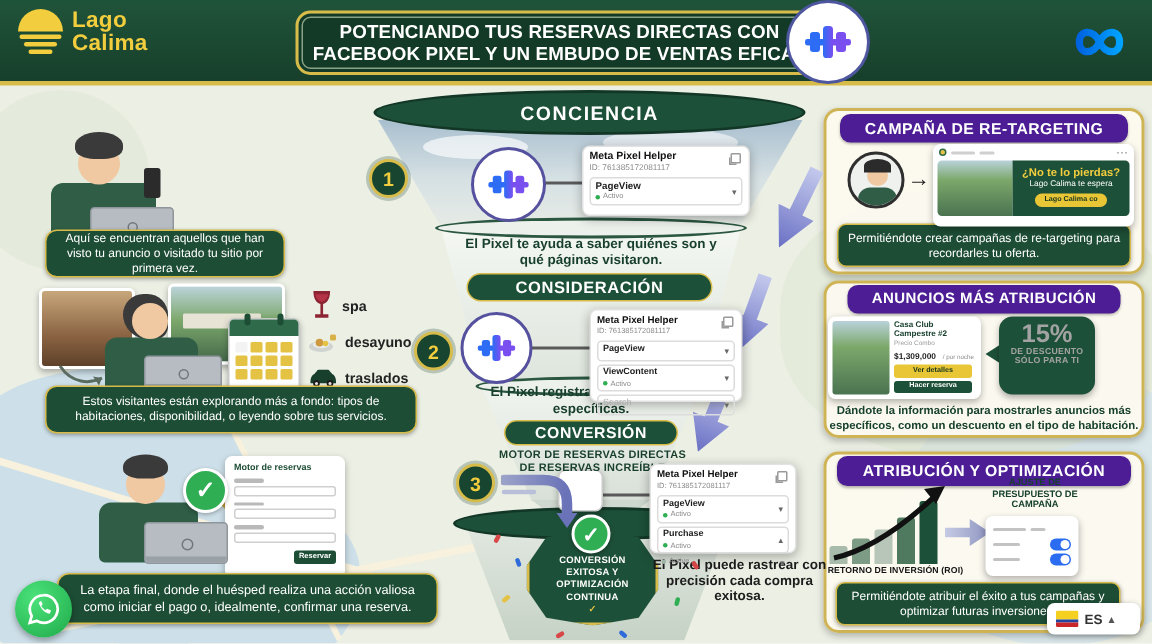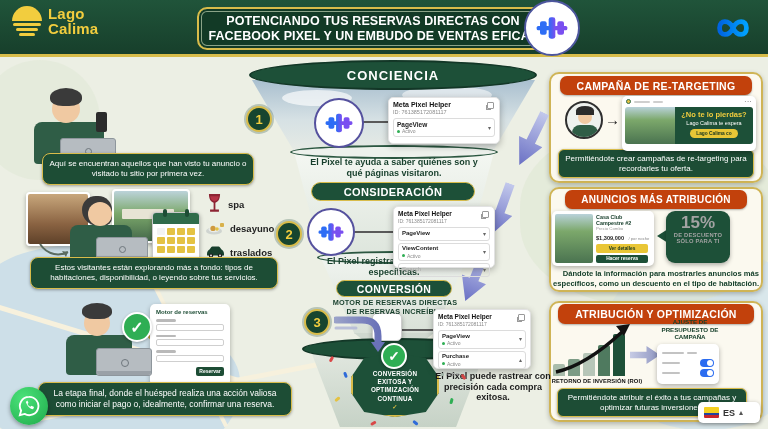--- a/index.html
+++ b/index.html
@@ -81,21 +81,21 @@
   .chev-up::before { content:"▴"; }
   .conn { position:absolute; background:#5a5a5a; height:1.5px; z-index:3; }
   .parrow { position:absolute; z-index:4; background:linear-gradient(180deg,#c3c9ec,#6a70c4); clip-path:polygon(32% 0,68% 0,68% 55%,100% 55%,50% 100%,0 55%,32% 55%); box-shadow:0 1px 2px rgba(0,0,0,.2); }
   .shield { background:#1d5038; border:2px solid #d8bc4a; color:#fff; text-align:center; z-index:4; clip-path:polygon(50% 0,85% 8%,100% 38%,100% 62%,85% 92%,50% 100%,15% 92%,0 62%,0 38%,15% 8%); display:flex; flex-direction:column; justify-content:center; gap:1px; }
   .shield span { font-size:6.3px; font-weight:bold; letter-spacing:.2px; line-height:7.2px; display:block; }
   .gold-check { color:#e4c243; font-size:7px; }
   .confetti span { position:absolute; width:2.5px; height:6px; border-radius:2px; display:block; z-index:5; }
 
   
   .rcard { background:rgba(253,250,240,.93); border:2px solid #cfb456; border-radius:10px; box-shadow:0 2px 5px rgba(0,0,0,.25); z-index:3; }
-  .rhead { background:#c2410c; border-radius:7px; color:#fff; font-weight:bold; text-align:left; display:flex; align-items:center; justify-content:center; z-index:4; letter-spacing:.3px; box-shadow:0 1px 2px rgba(0,0,0,.3); }
+  .rhead { background:#4c1d95; border-radius:7px; color:#fff; font-weight:bold; text-align:left; display:flex; align-items:center; justify-content:center; z-index:4; letter-spacing:.3px; box-shadow:0 1px 2px rgba(0,0,0,.3); }
   .avatar { border-radius:50%; background:#eef1ee; border:2px solid #2f2f2f; position:relative; overflow:hidden; z-index:4; }
   .arrow-right::before { content:"→"; }
   .ad-top { height:11px; display:flex; align-items:center; gap:3px; padding:0 4px; }
   .ad-top u { width:5px; height:5px; border-radius:50%; background:#e4c243; border:1px solid #2f6b4a; display:block; }
   .ad-top i { display:block; background:#cfcfcf; height:2px; width:16px; border-radius:1px; }
   .ad-dots { margin-left:auto; color:#888; font-size:8px; line-height:6px; }
   .ad-dots::before { content:"···"; }
   .greenimg { background:linear-gradient(180deg,#b9d2da 0%,#7ca86b 35%,#4a7350 100%); }
   .ad-cta { background:#e9c636; border-radius:5px; color:#14331f; font-weight:bold; display:flex; align-items:center; justify-content:center; }
   .bubble { background:#1d5038; border-radius:9px; color:#a3a3a3; text-align:center; z-index:4; box-shadow:0 2px 4px rgba(0,0,0,.3); }
@@ -172,21 +172,21 @@
   <div>
     <div class="abs torso" style="left:34px;top:122px;width:70px;height:42px;z-index:3;"></div>
     <div class="abs head" style="left:52px;top:95px;width:28px;height:28px;z-index:3;"></div>
     <div class="abs hair" style="left:50px;top:88px;width:32px;height:18px;z-index:3;"></div>
     <div class="abs" style="left:96px;top:112px;width:11px;height:20px;background:#2b2b2b;border-radius:2px;z-index:4;"></div>
     <div class="abs laptop" style="left:60px;top:138px;width:56px;height:26px;z-index:4;">
         <div class="laptop-base"></div>
         <u style="position:absolute;left:24px;top:9px;width:7px;height:7px;border:1.5px solid #6f777d;border-radius:50%;display:block;"></u>
       </div>
   </div>
-  <div class="abs capbar" style="left:42px;top:153px;width:212px;height:32px;font-size:8px;line-height:10px;">
+  <div class="abs capbar" style="left:30px;top:153px;width:160px;height:32px;font-size:8px;line-height:10px;">
     <span>Aquí se encuentran aquellos que han visto tu anuncio o visitado tu sitio por primera vez.</span>
   </div>
 
   <div class="abs photo" style="left:26px;top:192px;width:64px;height:54px;background:linear-gradient(180deg,#c8a77c 0%,#8a6342 60%,#5e4129 100%);"></div>
   <div class="abs photo" style="left:112px;top:189px;width:78px;height:54px;background:linear-gradient(180deg,#bcd3da 0%,#7ca86b 45%,#44684a 100%);">
     <div style="position:absolute;left:8px;top:18px;width:52px;height:10px;background:#e8e4d5;border-radius:1px;"></div>
   </div>
   <div>
     <div class="abs torso" style="left:70px;top:225px;width:62px;height:36px;z-index:3;"></div>
     <div class="abs head" style="left:88px;top:202px;width:24px;height:24px;z-index:3;"></div>
@@ -486,21 +486,21 @@
       <div class="ad-cta" style="width:52px;height:8.5px;font-size:4.8px;border-radius:2px;margin-top:2px;">Ver detalles</div>
       <div class="ad-cta" style="width:52px;height:8.5px;font-size:4.8px;border-radius:2px;margin-top:2px;background:#1d5038;color:#fff;">Hacer reserva</div>
     </div>
   </div>
   <div class="abs bubble-pt" style="left:657px;top:229px;"></div>
   <div class="abs bubble" style="left:666px;top:211px;width:64px;height:52px;padding-top:3px;">
     <div style="font-size:17px;font-weight:bold;line-height:18px;">15%</div>
     <div style="font-size:5.8px;font-weight:bold;letter-spacing:.2px;">DE DESCUENTO</div>
     <div style="font-size:5.8px;font-weight:bold;letter-spacing:.2px;">SÓLO PARA TI</div>
   </div>
-  <div class="abs" style="left:553px;top:269px;width:206px;font-size:7.6px;line-height:9.5px;color:#16402b;font-weight:600;text-align:right;z-index:4;">
+  <div class="abs" style="left:553px;top:269px;width:206px;font-size:7.6px;line-height:9.5px;color:#16402b;font-weight:600;text-align:center;z-index:4;">
     <span>Dándote la información para mostrarles anuncios más específicos, como un descuento en el tipo de habitación.</span>
   </div>
 
   <div class="abs rcard" style="left:549px;top:301px;width:214px;height:121px;"></div>
   <div class="abs rhead" style="left:558px;top:304px;width:196px;height:20px;font-size:10.5px;">
       <span>ATRIBUCIÓN Y OPTIMIZACIÓN</span>
     </div>
   <div class="abs bars" style="left:553px;top:326px;width:82px;height:50px;z-index:4;">
     <i style="height:12px;background:#a9bcab;"></i>
     <i style="height:17px;background:#7d9c86;"></i>

